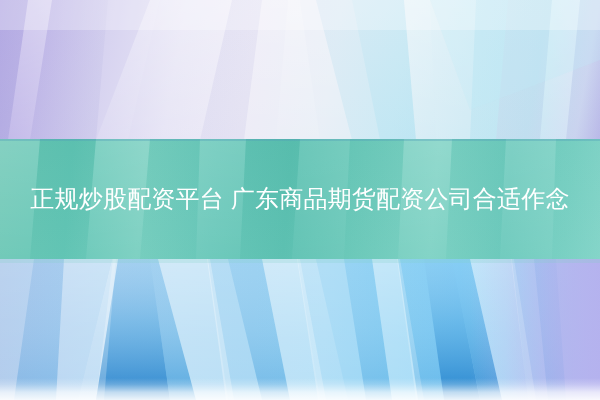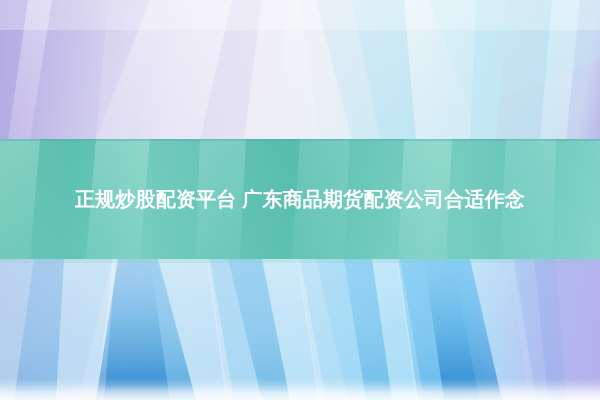--- a/index.html
+++ b/index.html
@@ -63,22 +63,22 @@
     width: 600px; height: 120px;
     display: flex;
     flex-direction: column;
     align-items: center;
     justify-content: center;
     box-sizing: border-box;
     padding: 0 4px;
   }
   .headline-line {
     color: #ffffff;
-    font-size: 20px;
-    font-weight: 700;
+    font-size: 24px;
+    font-weight: 400;
     line-height: 40px;
     letter-spacing: 0.2px;
     white-space: nowrap;
   }
 
   
   .band-bot {
     position: absolute;
     left: 0; top: 259px;
     width: 600px; height: 141px;

